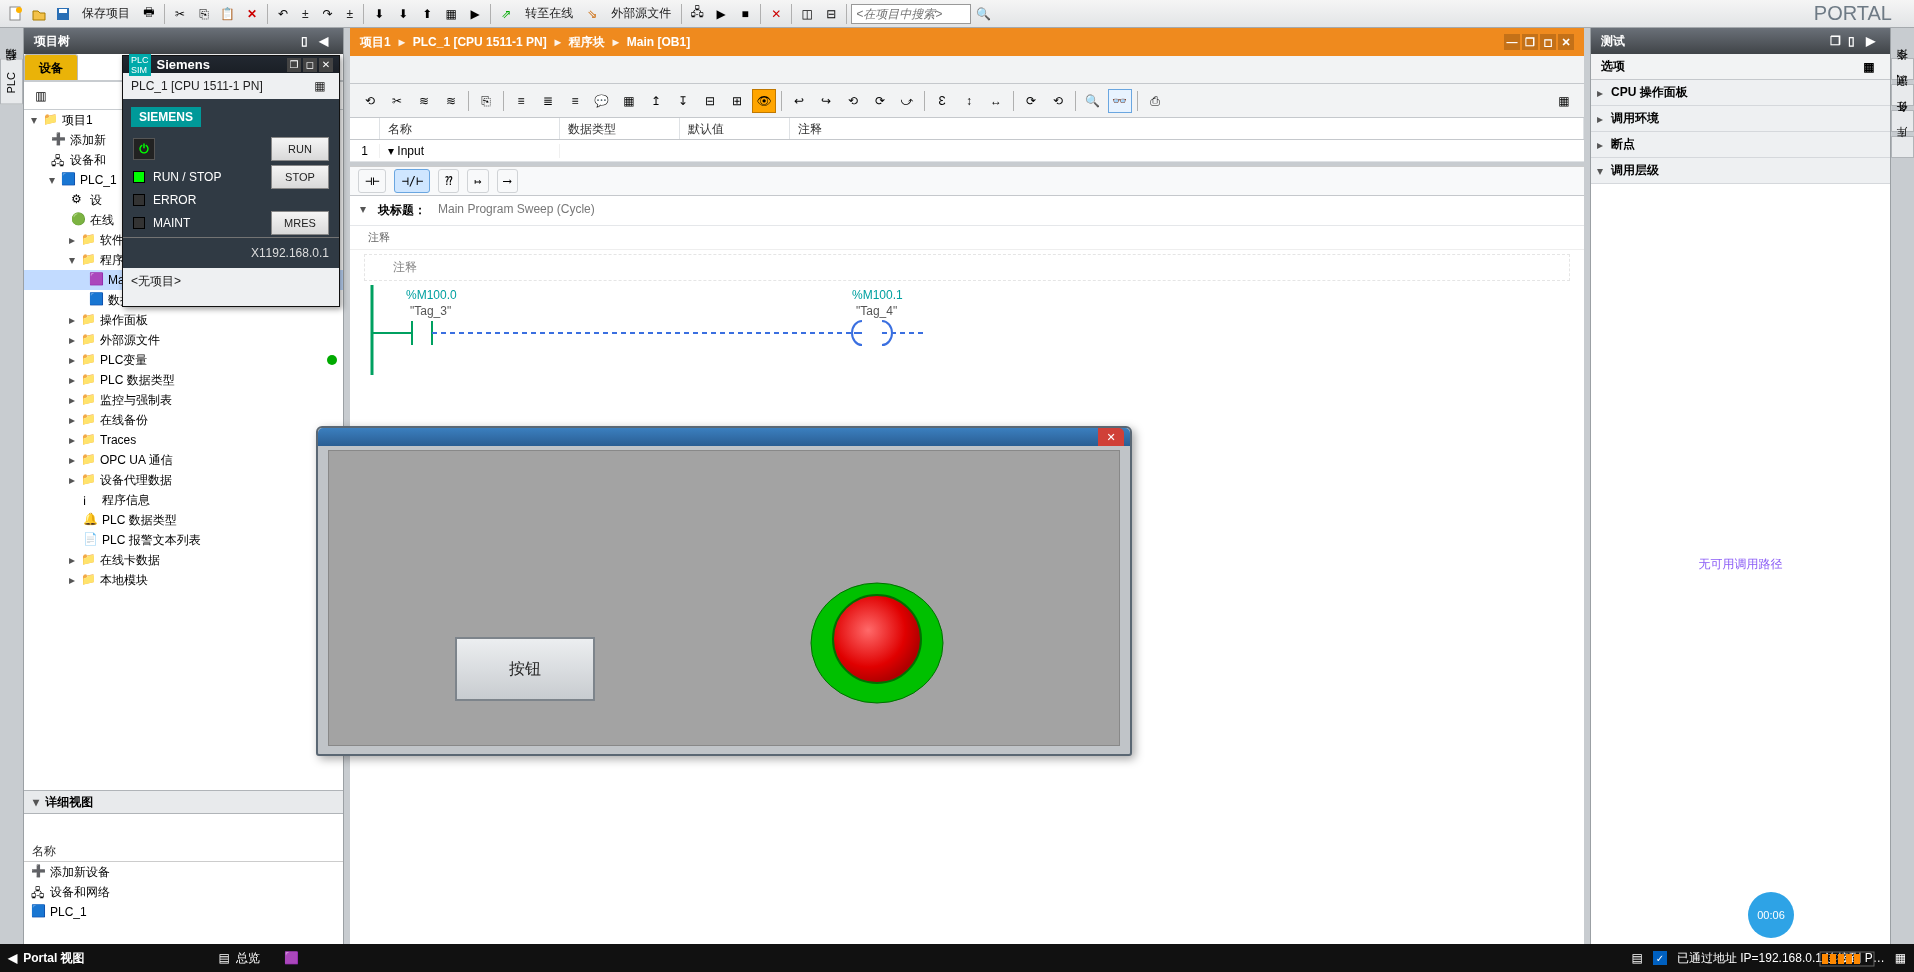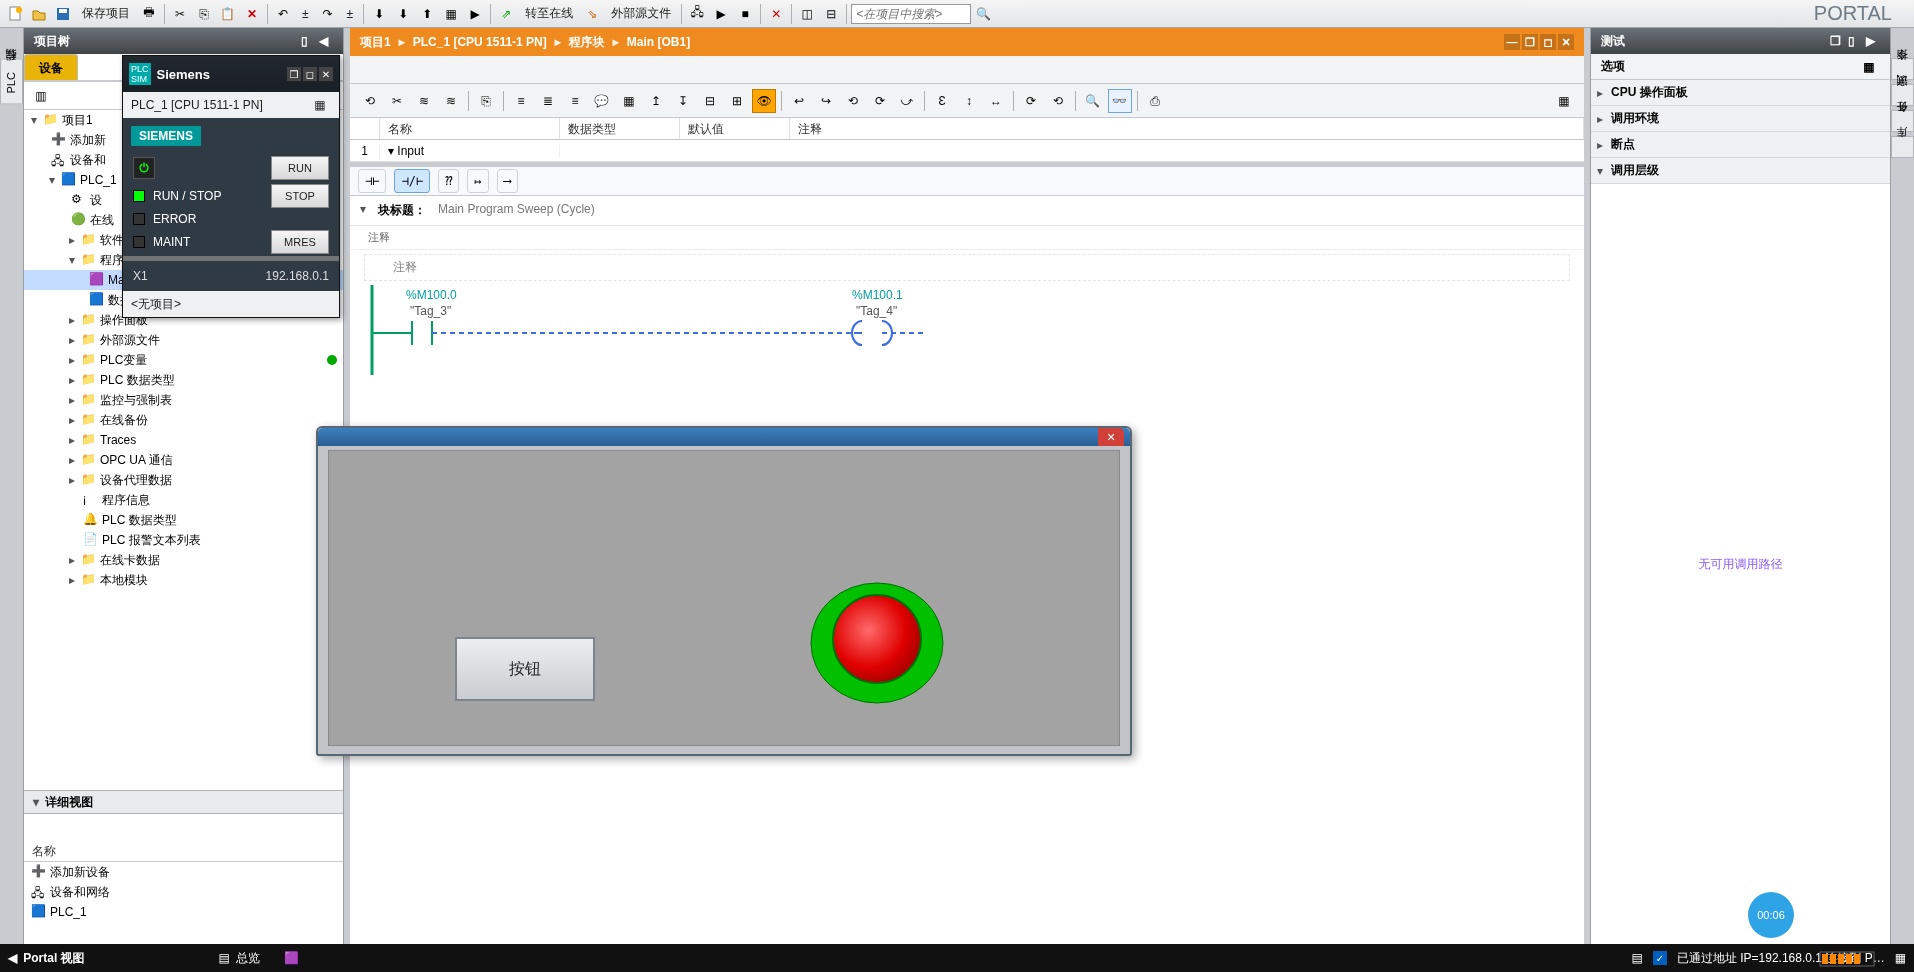--- a/index.html
+++ b/index.html
@@ -56,34 +56,34 @@
 .net-hdr b{font-size:13px}
 .net-cmt{padding:4px 28px;color:#888;border:1px dashed #e5e5e5;margin:4px 14px}
 .ladder-svg{display:block;margin:4px 0 20px 14px}
 .side-r{width:300px;background:#fff;border-left:1px solid #9ba0a4;display:flex;flex-direction:column}
 .opt-hdr{height:26px;background:#f2f3f4;border-bottom:1px solid #c5c8cc;display:flex;align-items:center;padding:0 10px;font-weight:bold}
 .acc{height:26px;background:#eef0f2;border-bottom:1px solid #d5d8dc;display:flex;align-items:center;padding:0 6px;cursor:pointer}
 .acc .ch{width:14px;color:#555}
 .side-r .body{flex:1;display:flex;align-items:center;justify-content:center;color:#8b5cf6}
 
 .sim-panel{position:absolute;left:122px;top:55px;width:218px;background:#303a44;color:#fff;border:1px solid #111;z-index:20;box-shadow:2px 2px 6px rgba(0,0,0,.4)}
-.sim-title{height:36px;background:linear-gradient(#222830,#1a1f26);display:flex;align-items:center;padding:0 6px;gap:6px}
+.sim-title{height:17px;background:linear-gradient(#222830,#1a1f26);display:flex;align-items:center;padding:0 6px;gap:6px}
 .sim-title .brand{font-weight:bold;font-size:13px}
 .sim-title .wc{margin-left:auto;display:flex;gap:2px}
 .sim-title .wc span{width:14px;height:14px;background:#444;display:inline-flex;align-items:center;justify-content:center;font-size:10px;cursor:pointer}
 .sim-sub{height:26px;background:#eef0f2;color:#222;display:flex;align-items:center;padding:0 8px}
 .siemens-badge{display:inline-block;background:#009999;color:#fff;font-weight:bold;padding:3px 8px;margin:8px}
 .sim-ctrl{display:flex;align-items:center;justify-content:space-between;padding:2px 10px 2px 10px}
 .sim-led{display:flex;align-items:center;gap:8px;font-size:11px}
 .led{width:12px;height:12px;border:1px solid #000}
 .led.g{background:#0f0}
 .led.off{background:#333}
 .sim-btn{width:58px;height:24px;background:linear-gradient(#f5f5f5,#d9d9d9);color:#222;border:1px solid #888;cursor:pointer;font-size:11px}
-.sim-ip{display:flex;justify-content:space-between;padding:8px 10px;border-top:5px solid #737373;color:#ddd;font-size:11px}
-.sim-proj{height:26px;background:#eef0f2;color:#222;padding:5px 8px}
+.sim-ip{display:flex;justify-content:flex-end;padding:8px 10px;border-top:1px solid #737373;color:#ddd;font-size:11px}
+.sim-proj{height:38px;background:#eef0f2;color:#222;padding:5px 8px}
 .pwr{width:22px;height:22px;border:1px solid #555;background:#222;display:inline-flex;align-items:center;justify-content:center;color:#0f0;font-weight:bold;cursor:pointer}
 
 .hmi{position:absolute;left:316px;top:426px;width:816px;height:330px;background:#c0c4c8;border:2px solid #5a6773;z-index:15;border-radius:6px 6px 3px 3px;box-shadow:3px 3px 10px rgba(0,0,0,.35)}
 .hmi-title{height:18px;background:linear-gradient(#3b7fbf,#2a5e93);border-radius:5px 5px 0 0;position:relative}
 .hmi-close{position:absolute;right:6px;top:0;width:26px;height:18px;background:#d04038;border-radius:0 5px 0 0;display:flex;align-items:center;justify-content:center;color:#fff;cursor:pointer;font-size:11px}
 .hmi-inner{position:absolute;left:10px;top:22px;right:10px;bottom:8px;background:#a3a3a3;border:1px solid #888}
 .hmi-btn{position:absolute;left:126px;top:186px;width:140px;height:64px;background:linear-gradient(#eceef0,#c8ccd0);border:2px solid #7d848b;display:flex;align-items:center;justify-content:center;font-size:16px;color:#222;cursor:pointer}
 .hmi-lamp{position:absolute;left:480px;top:124px;width:136px;height:136px}
 
 .footer{position:absolute;bottom:0;left:0;right:0;height:28px;background:#111;color:#fff;display:flex;align-items:center;padding:0 8px;gap:14px}

